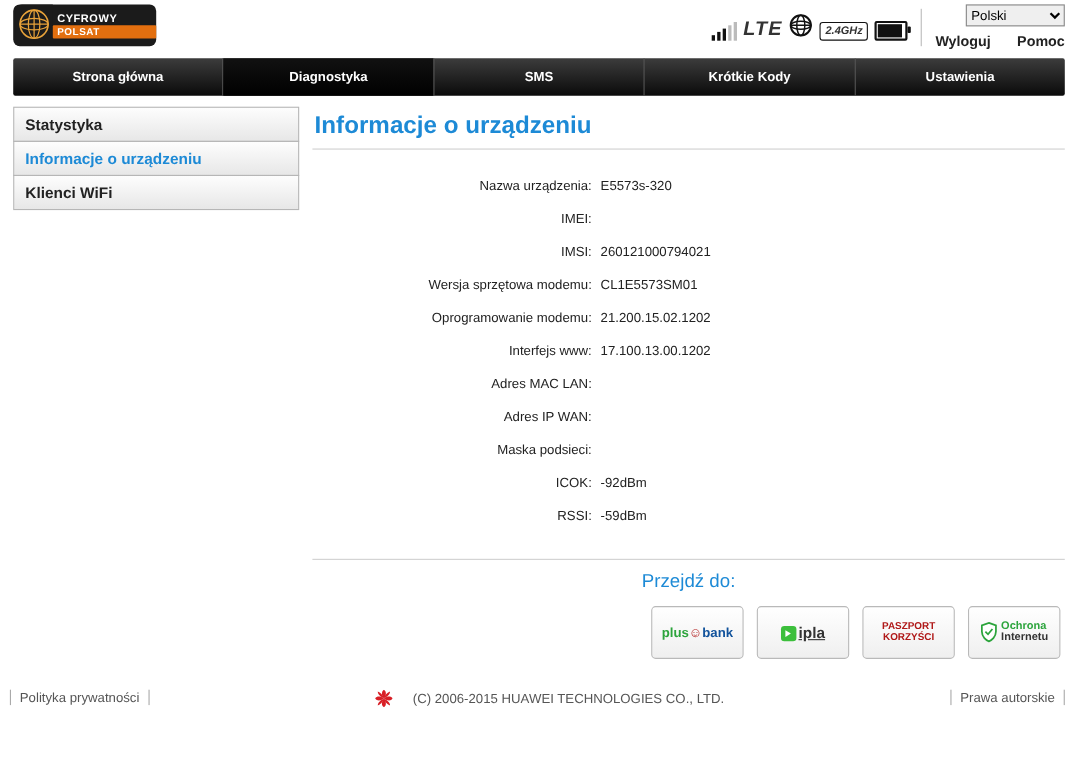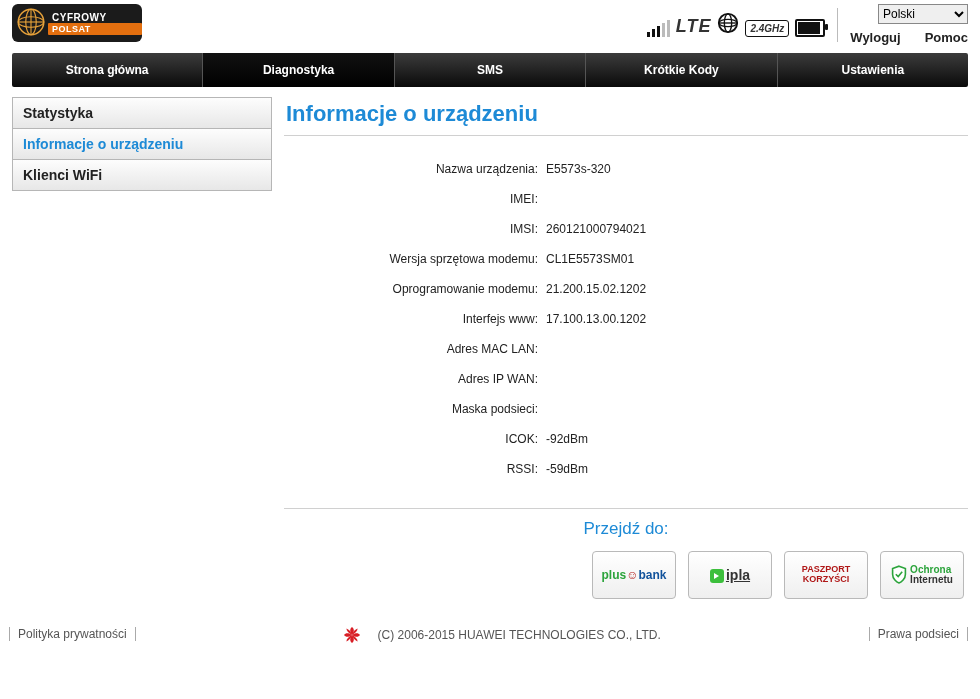--- a/index.html
+++ b/index.html
@@ -246,16 +246,16 @@
             <path d="M10 10 C14 7 18 7 20 10 C18 13 14 13 10 10z"></path>
             <path d="M10 10 C7 14 7 18 10 20 C13 18 13 14 10 10z"></path>
             <path d="M10 10 C6 8 3 5 3 2 C6 3 9 6 10 10z"></path>
             <path d="M10 10 C14 8 17 5 17 2 C14 3 11 6 10 10z"></path>
             <path d="M10 10 C6 12 3 15 3 18 C6 17 9 14 10 10z"></path>
             <path d="M10 10 C14 12 17 15 17 18 C14 17 11 14 10 10z"></path>
           </g>
         </svg>
       <span>(C) 2006-2015 HUAWEI TECHNOLOGIES CO., LTD.</span>
     </span>
-    <span class="right">Prawa podsieci</span>
+    <span class="right">Prawa autorskie</span>
   </div>
 
 </div>
 
 </body></html>

